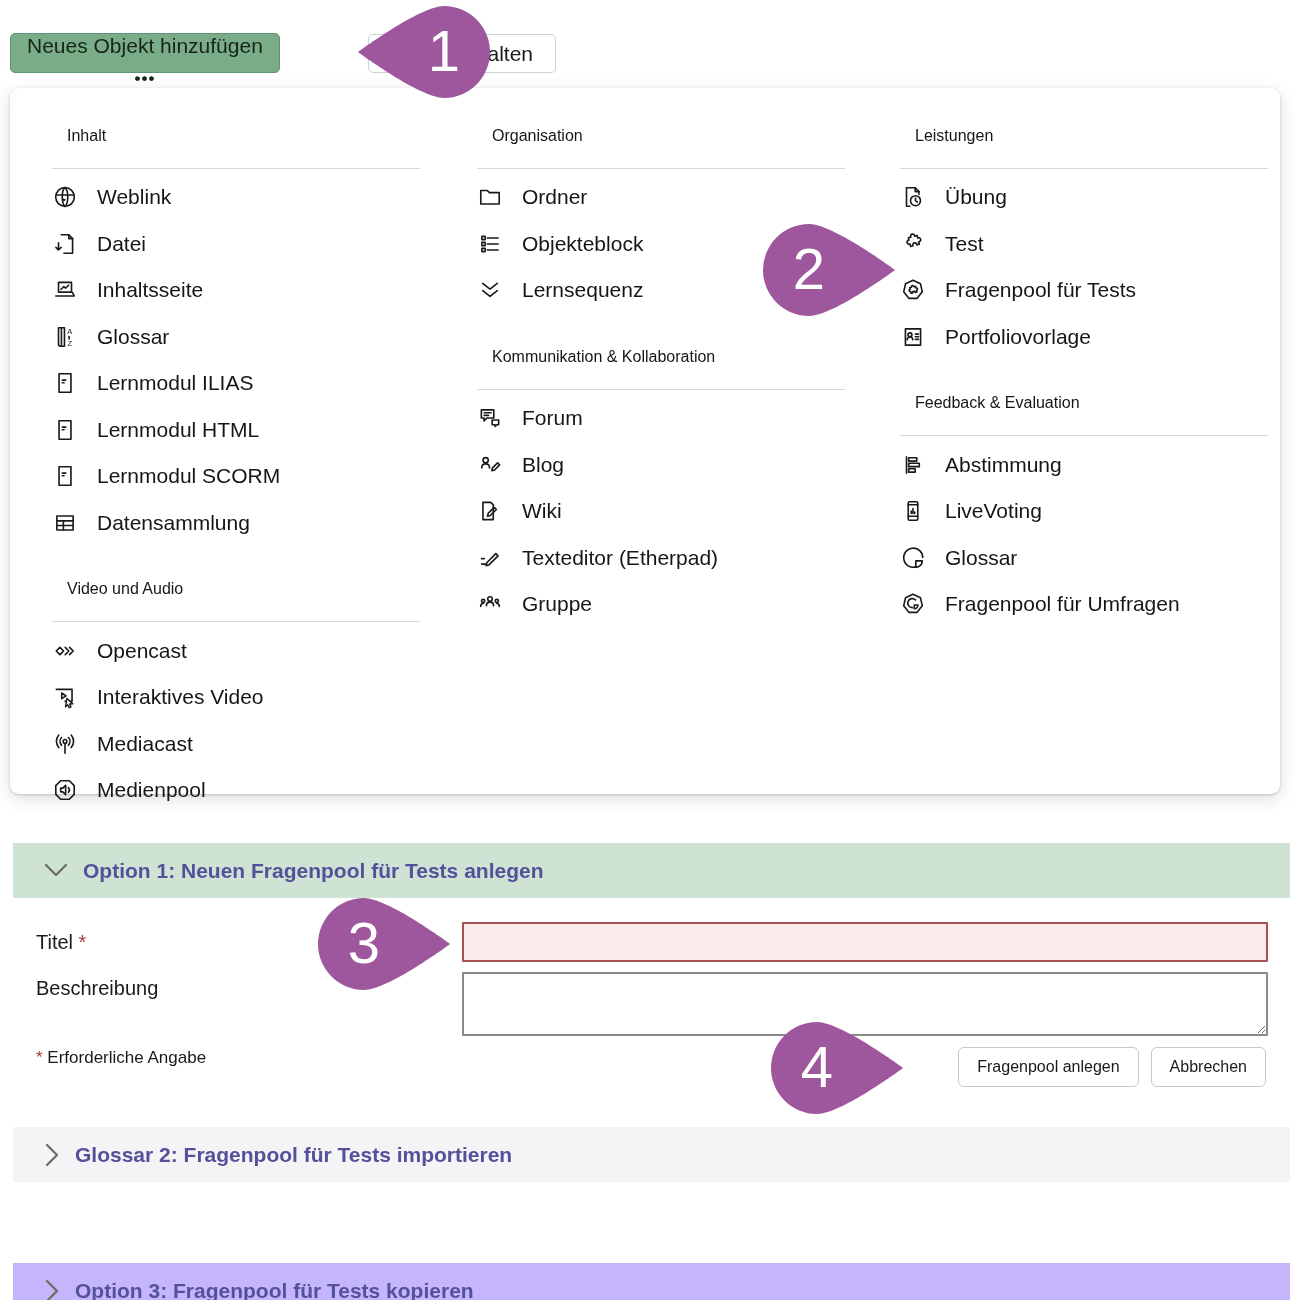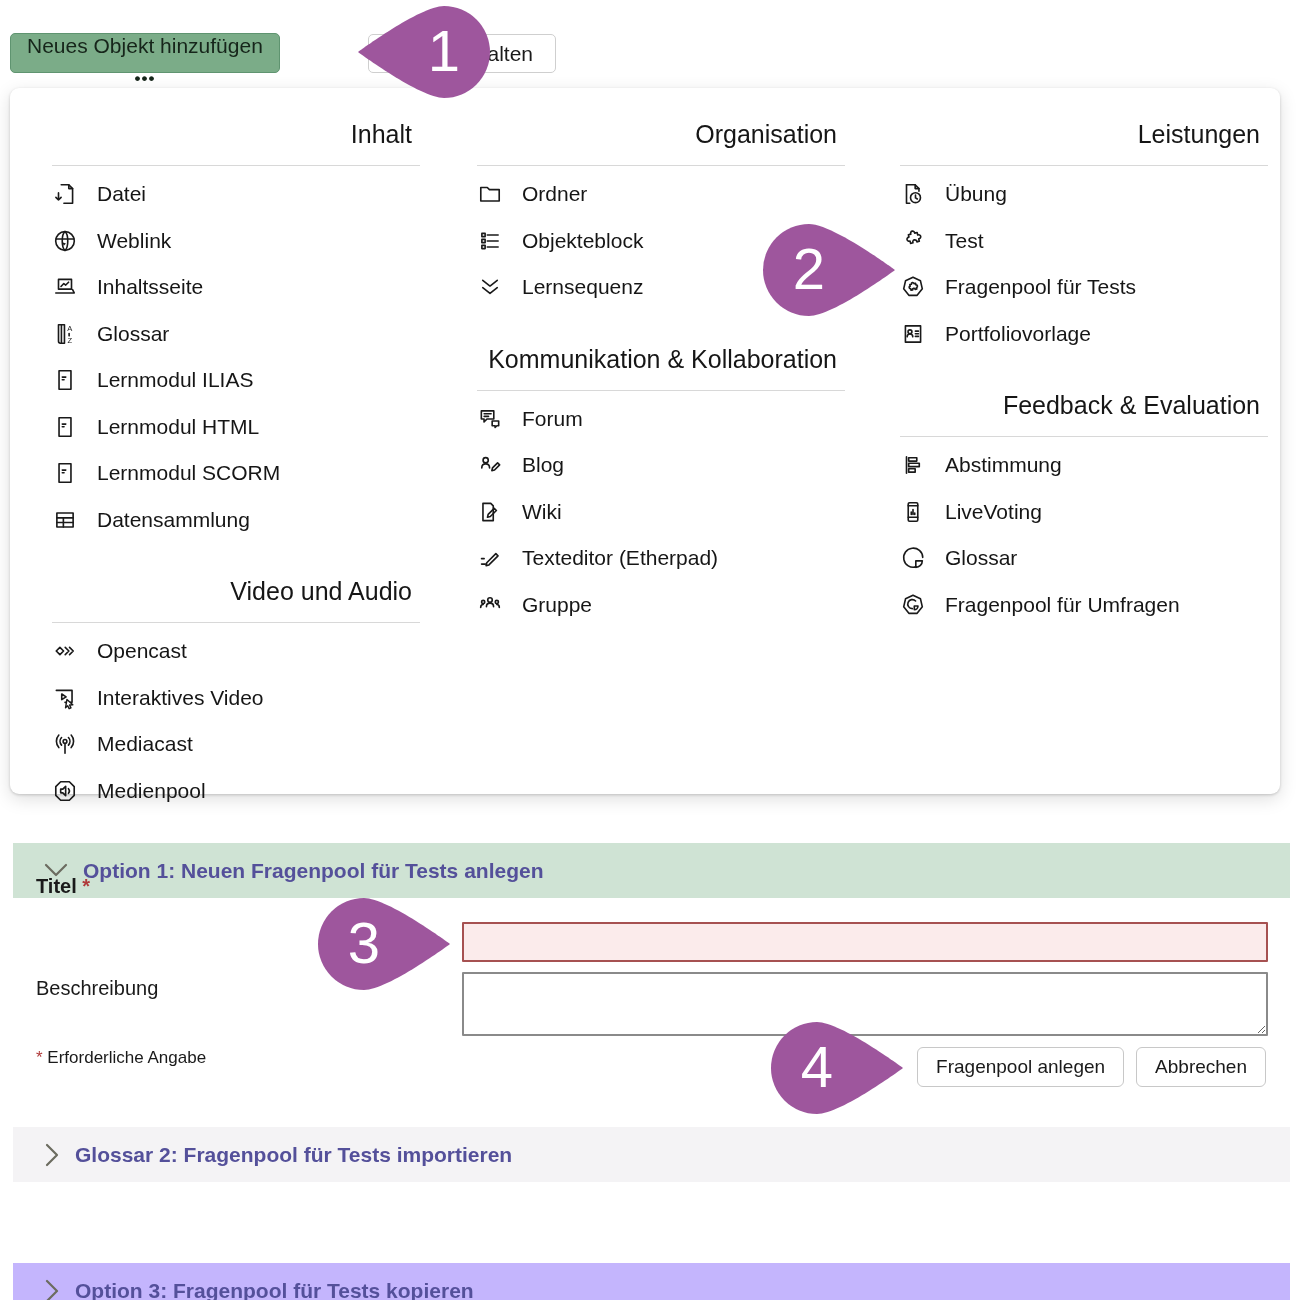--- a/index.html
+++ b/index.html
@@ -23,21 +23,21 @@
 
   
   .panel{
     position:absolute;left:10px;top:88px;width:1270px;height:706px;
     background:#fff;border-radius:9px;
     box-shadow:0 1px 3px rgba(0,0,0,.18),0 5px 18px rgba(0,0,0,.13);
   }
   .col{position:absolute;top:10px;width:368px;}
   .col.c0{left:42px;} .col.c1{left:467px;} .col.c2{left:890px;}
   .menu-section + .menu-section{margin-top:20px;}
-  .menu-section h3{margin:8px;padding:13px 0 8px;font-size:25px;font-weight:400;color:#161616;line-height:1.2;text-align:right;}
+  .menu-section h3{margin:15px;padding:13px 0 8px;font-size:16px;font-weight:400;color:#161616;line-height:1.2;}
   .rule{border-top:1px solid #d8d8d8;height:0;margin-bottom:5px;}
   .menu-item{height:46.5px;display:flex;align-items:center;cursor:pointer;}
   .menu-item .ic{width:30px;height:26px;margin-right:15px;display:flex;align-items:center;}
   .menu-item .ic svg{width:26px;height:26px;}
   .menu-item .lbl{font-size:21px;color:#161616;white-space:nowrap;}
 
   
   .marker{position:absolute;width:134px;height:96px;z-index:60;pointer-events:none;}
   .marker svg{width:134px;height:96px;display:block;}
   .m1{left:358px;top:4px;}
@@ -53,38 +53,38 @@
   }
   .acc-bar .chev{display:flex;align-items:center;}
   .acc-bar .acc-title{font-size:21px;font-weight:bold;color:#54509a;}
   .acc-open{top:843px;background:#cfe3d4;}
   .acc-2{top:1127px;background:#f4f3f5;}
   .acc-3{top:1263px;background:#c4b5fd;}
 
   
   .flabel{position:absolute;left:36px;font-size:20px;color:#1a1a1a;}
   .flabel .req{color:#b03a3a;}
-  .lab-title{top:875px;font-weight:bold;}
+  .lab-title{top:931px;}
   .lab-desc{top:977px;}
   .inp-title{
     position:absolute;left:462px;top:922px;width:806px;height:40px;box-sizing:border-box;
     background:#fbebeb;border:2px solid #a65151;border-radius:1px;font-size:20px;padding:0 8px;
     font-family:"Liberation Sans","DejaVu Sans",sans-serif;
   }
   .ta-desc{
     position:absolute;left:462px;top:972px;width:806px;height:64px;box-sizing:border-box;
     background:#fff;border:2px solid #8a8a8a;border-radius:1px;resize:vertical;
     font-size:20px;padding:4px 8px;font-family:"Liberation Sans","DejaVu Sans",sans-serif;
   }
   .req-note{position:absolute;left:36px;top:1048px;font-size:17px;color:#1a1a1a;}
   .req-note .req{color:#b03a3a;}
   .btn-row{position:absolute;right:34px;top:1047px;display:flex;gap:12px;}
   .btn-std{
     height:40px;background:#fff;border:1px solid #c8c8c8;border-radius:6px;
-    font-size:19px;color:#1a1a1a;padding:0 18px;cursor:pointer;
+    font-size:16px;color:#1a1a1a;padding:0 18px;cursor:pointer;
     font-family:"Liberation Sans","DejaVu Sans",sans-serif;
   }
 </style>
 </head>
 <body>
 
 <div id="stage">
 
   <button class="btn-primary">
     <span>Neues Objekt hinzufügen</span>
@@ -95,37 +95,37 @@
   </button>
 
   <div class="panel">
     <div class="col c0">
         <div class="menu-section">
           <h3>Inhalt</h3>
           <div class="rule"></div>
           <div class="menu-item">
             <span class="ic">
               <svg viewBox="0 0 24 24">
-                <path fill="none" stroke="#1a1a1a" stroke-width="1.5" stroke-linecap="round" stroke-linejoin="round" d="M8.5 3.5h7l3.5 3.5v13.5h-8"></path>
-                <path fill="none" stroke="#1a1a1a" stroke-width="1.5" stroke-linecap="round" stroke-linejoin="round" d="M15.5 3.5V7H19"></path>
-                <path fill="none" stroke="#1a1a1a" stroke-width="1.5" stroke-linecap="round" stroke-linejoin="round" d="M6 11v6.5M3.6 15.1L6 17.5l2.4-2.4"></path>
-              </svg>
-            </span>
-            <span class="lbl">Datei</span>
-          </div>
-          <div class="menu-item">
-            <span class="ic">
-              <svg viewBox="0 0 24 24">
                 <circle fill="none" stroke="#1a1a1a" stroke-width="1.5" stroke-linecap="round" stroke-linejoin="round" cx="12" cy="12" r="8.6"></circle>
                 <path fill="none" stroke="#1a1a1a" stroke-width="1.5" stroke-linecap="round" stroke-linejoin="round" d="M3.6 10.2h16.8"></path>
                 <path fill="none" stroke="#1a1a1a" stroke-width="1.5" stroke-linecap="round" stroke-linejoin="round" d="M12 3.4c-3.4 2.6-3.4 14.6 0 17.2M12 3.4c3.4 2.6 3.4 14.6 0 17.2"></path>
                 <path d="M9.5 13.2l3.4 1.2-2 2z" fill="#1a1a1a"></path>
               </svg>
             </span>
             <span class="lbl">Weblink</span>
+          </div>
+          <div class="menu-item">
+            <span class="ic">
+              <svg viewBox="0 0 24 24">
+                <path fill="none" stroke="#1a1a1a" stroke-width="1.5" stroke-linecap="round" stroke-linejoin="round" d="M8.5 3.5h7l3.5 3.5v13.5h-8"></path>
+                <path fill="none" stroke="#1a1a1a" stroke-width="1.5" stroke-linecap="round" stroke-linejoin="round" d="M15.5 3.5V7H19"></path>
+                <path fill="none" stroke="#1a1a1a" stroke-width="1.5" stroke-linecap="round" stroke-linejoin="round" d="M6 11v6.5M3.6 15.1L6 17.5l2.4-2.4"></path>
+              </svg>
+            </span>
+            <span class="lbl">Datei</span>
           </div>
           <div class="menu-item">
             <span class="ic">
               <svg viewBox="0 0 24 24">
                 <path fill="none" stroke="#1a1a1a" stroke-width="1.5" stroke-linecap="round" stroke-linejoin="round" d="M6 5h12v9H6z"></path>
                 <path fill="none" stroke="#1a1a1a" stroke-width="1.5" stroke-linecap="round" stroke-linejoin="round" d="M3.5 17.5h17L19 14.5"></path>
                 <path fill="none" stroke="#1a1a1a" stroke-width="1.5" stroke-linecap="round" stroke-linejoin="round" d="M8.3 11.5l2.6-2.7 1.8 1.4 2.6-2.6"></path>
               </svg>
             </span>
             <span class="lbl">Inhaltsseite</span>

